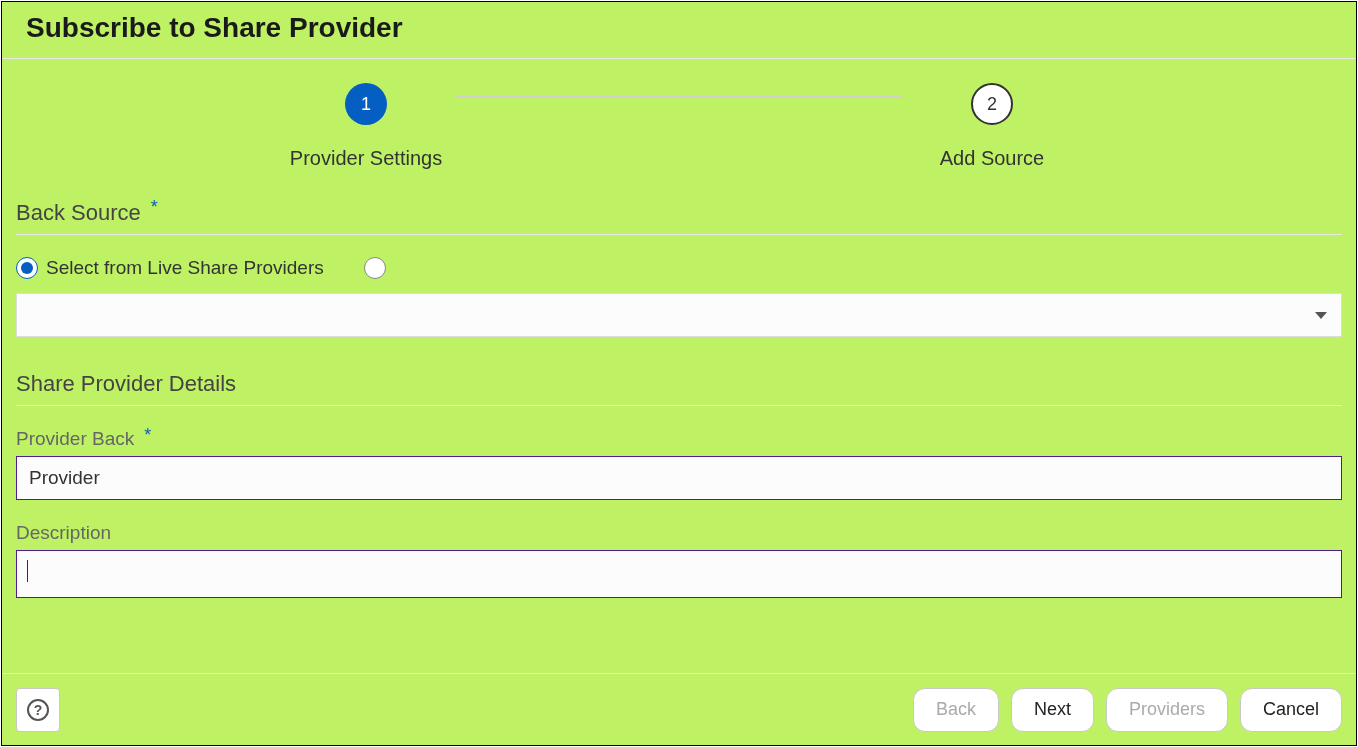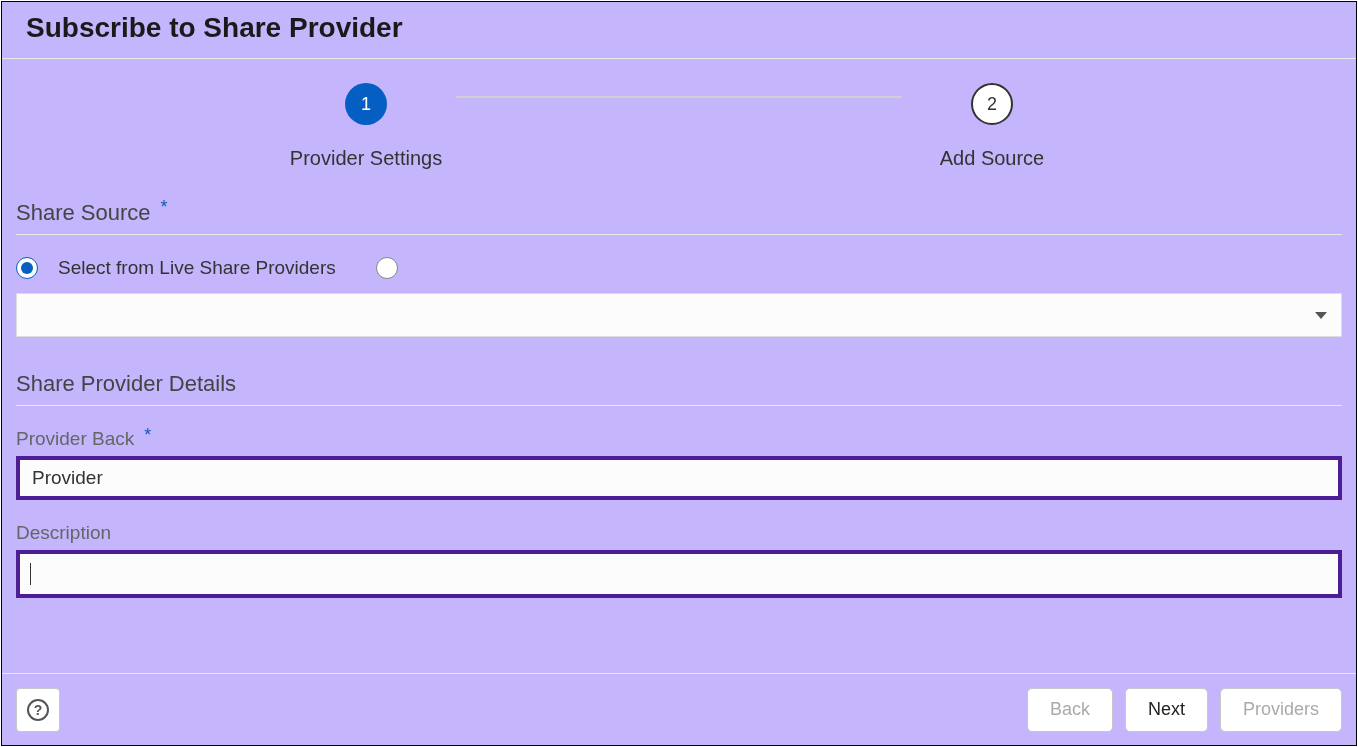--- a/index.html
+++ b/index.html
@@ -4,21 +4,21 @@
 <style>
   * { box-sizing: border-box; margin: 0; padding: 0; }
   html, body { width: 1358px; height: 747px; font-family: "Segoe UI", "Helvetica Neue", Arial, sans-serif; color: #1a1a1a; background: #fff; }
   .dialog {
     width: 1356px;
     height: 745px;
     border: 1px solid #000;
     margin: 1px;
     display: flex;
     flex-direction: column;
-    background: #c4b5fd;
+    background: #bef264;
     position: relative;
   }
   .dialog-header {
     padding: 10px 24px 14px 24px;
     border-bottom: 1px solid #e8e8e8;
   }
   .dialog-title {
     font-size: 28px;
     font-weight: 700;
     color: #1a1a1a;
@@ -92,21 +92,21 @@
   }
   .radio-row {
     display: flex;
     align-items: center;
     gap: 40px;
     padding: 22px 0 14px 0;
   }
   .radio-option {
     display: flex;
     align-items: center;
-    gap: 20px;
+    gap: 8px;
     cursor: pointer;
   }
   .radio-circle {
     width: 22px;
     height: 22px;
     border-radius: 50%;
     border: 1px solid #888;
     display: flex;
     align-items: center;
     justify-content: center;
@@ -146,21 +146,21 @@
   .field-label {
     font-size: 19px;
     color: #666;
     display: flex;
     align-items: flex-start;
     margin-top: 22px;
     margin-bottom: 6px;
   }
   .text-input, .textarea-input {
     width: 100%;
-    border: 4px solid #4c1d95;
+    border: 1px solid #4c1d95;
     background: #fcfcfc;
     font-size: 19px;
     color: #333;
     font-family: inherit;
     outline: none;
   }
   .text-input {
     height: 44px;
     padding: 0 12px;
   }
@@ -191,21 +191,21 @@
     display: flex;
     justify-content: flex-end;
     gap: 12px;
   }
   .btn {
     height: 44px;
     padding: 0 22px;
     font-size: 18px;
     border: 1px solid #c8c8c8;
     background: #fff;
-    border-radius: 5px;
+    border-radius: 12px;
     cursor: pointer;
     color: #222;
     font-family: inherit;
   }
   .btn:disabled {
     color: #aaa;
     cursor: default;
   }
   .help-btn {
     width: 44px;
@@ -249,21 +249,21 @@
       <div class="step">
         <div class="step-circle inactive">
           <span>2</span>
         </div>
         <div class="step-label">Add Source</div>
       </div>
     </div>
 
     
     <div class="section-title">
-      <span>Share Source</span>
+      <span>Back Source</span>
       <span class="required-asterisk">*</span>
     </div>
 
     <div class="radio-row">
       <div class="radio-option">
         <div class="radio-circle selected">
           <div class="radio-dot"></div>
         </div>
         <span class="radio-label">Select from Live Share Providers</span>
       </div>
@@ -298,16 +298,17 @@
   <div class="dialog-footer">
     <div class="footer-left">
       <div class="help-btn" title="Help">
         <div class="help-icon">?</div>
       </div>
     </div>
     <div class="footer-right">
       <button class="btn" disabled="">Back</button>
       <button class="btn">Next</button>
       <button class="btn" disabled="">Providers</button>
+      <button class="btn">Cancel</button>
     </div>
   </div>
 
 </div>
 
 </body></html>

